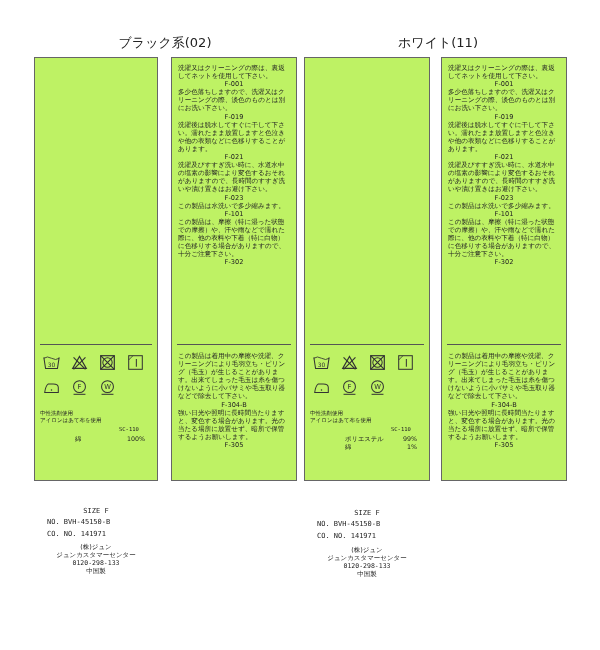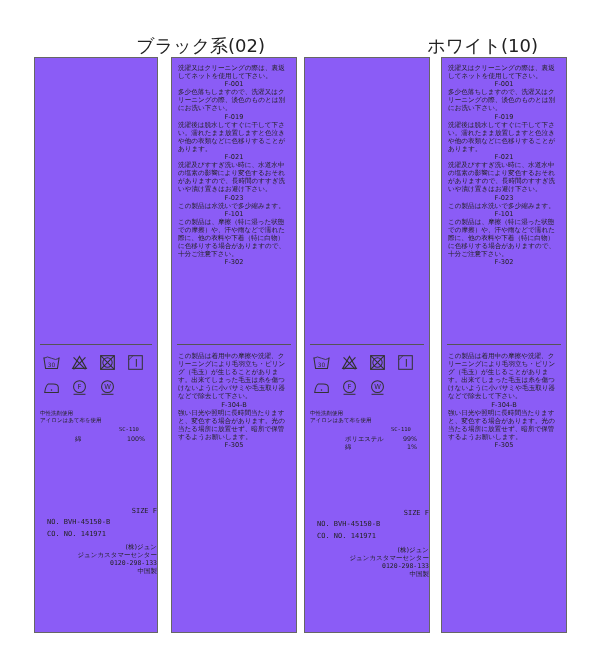--- a/index.html
+++ b/index.html
@@ -1,36 +1,36 @@
 <!DOCTYPE html>
 <html><head>
 <meta charset="utf-8">
 <style>
   html, body { margin:0; padding:0; background:#ffffff; }
   body { width:600px; height:650px; position:relative; overflow:hidden;
          font-family:"DejaVu Sans", sans-serif; color:#222; }
-  .title { position:absolute; top:34px; font-size:18px; color:#222; text-align:right; width:200px; }
-  .box { position:absolute; top:57px; height:576px; border:1.5px solid #666; box-sizing:border-box; background:#8b5cf6; }
+  .title { position:absolute; top:34px; font-size:13px; color:#222; text-align:center; width:200px; }
+  .box { position:absolute; top:57px; height:424px; border:1.5px solid #666; box-sizing:border-box; background:#bef264; }
   .divider { position:absolute; left:5px; right:5px; top:286px; border-top:1.5px solid #555; }
   .care { position:absolute; left:6px; right:6px; font-size:6.6px; line-height:8.1px; color:#222; }
   .care p { margin:0; }
   .code { text-align:center; }
   .icons { position:absolute; left:8px; top:296px; }
   .icon-row { display:flex; gap:11px; margin-bottom:8px; align-items:flex-end; }
   .icon { width:17px; height:17px; }
   .small { position:absolute; left:5px; font-size:5.5px; line-height:7px; }
   .comp { position:absolute; font-size:6.3px; line-height:7.5px; }
   .mono { font-family:"DejaVu Sans Mono", monospace; }
-  .center { position:absolute; left:0; right:0; text-align:right; font-size:6.5px; line-height:8px; }
+  .center { position:absolute; left:0; right:0; text-align:center; font-size:6.5px; line-height:8px; }
 </style>
 </head>
 <body>
 
 <div class="title" style="left:65px;">ブラック系(02)</div>
-<div class="title" style="left:338px;">ホワイト(10)</div>
+<div class="title" style="left:338px;">ホワイト(11)</div>
 
 <div class="box" style="left:34px; width:124px;">
   <div class="divider"></div>
   <div class="icons">
     <div class="icon-row">
       <svg class="icon" viewBox="0 0 20 20">
           <path d="M1 4 L3 17 L17 17 L19 4" fill="none" stroke="#333" stroke-width="1.2"></path>
           <path d="M1 5 Q5 2 10 5 Q15 8 19 5" fill="none" stroke="#333" stroke-width="1"></path>
           <text x="10" y="15" font-size="7" text-anchor="middle" fill="#333" font-family="DejaVu Sans, sans-serif">30</text>
         </svg>

